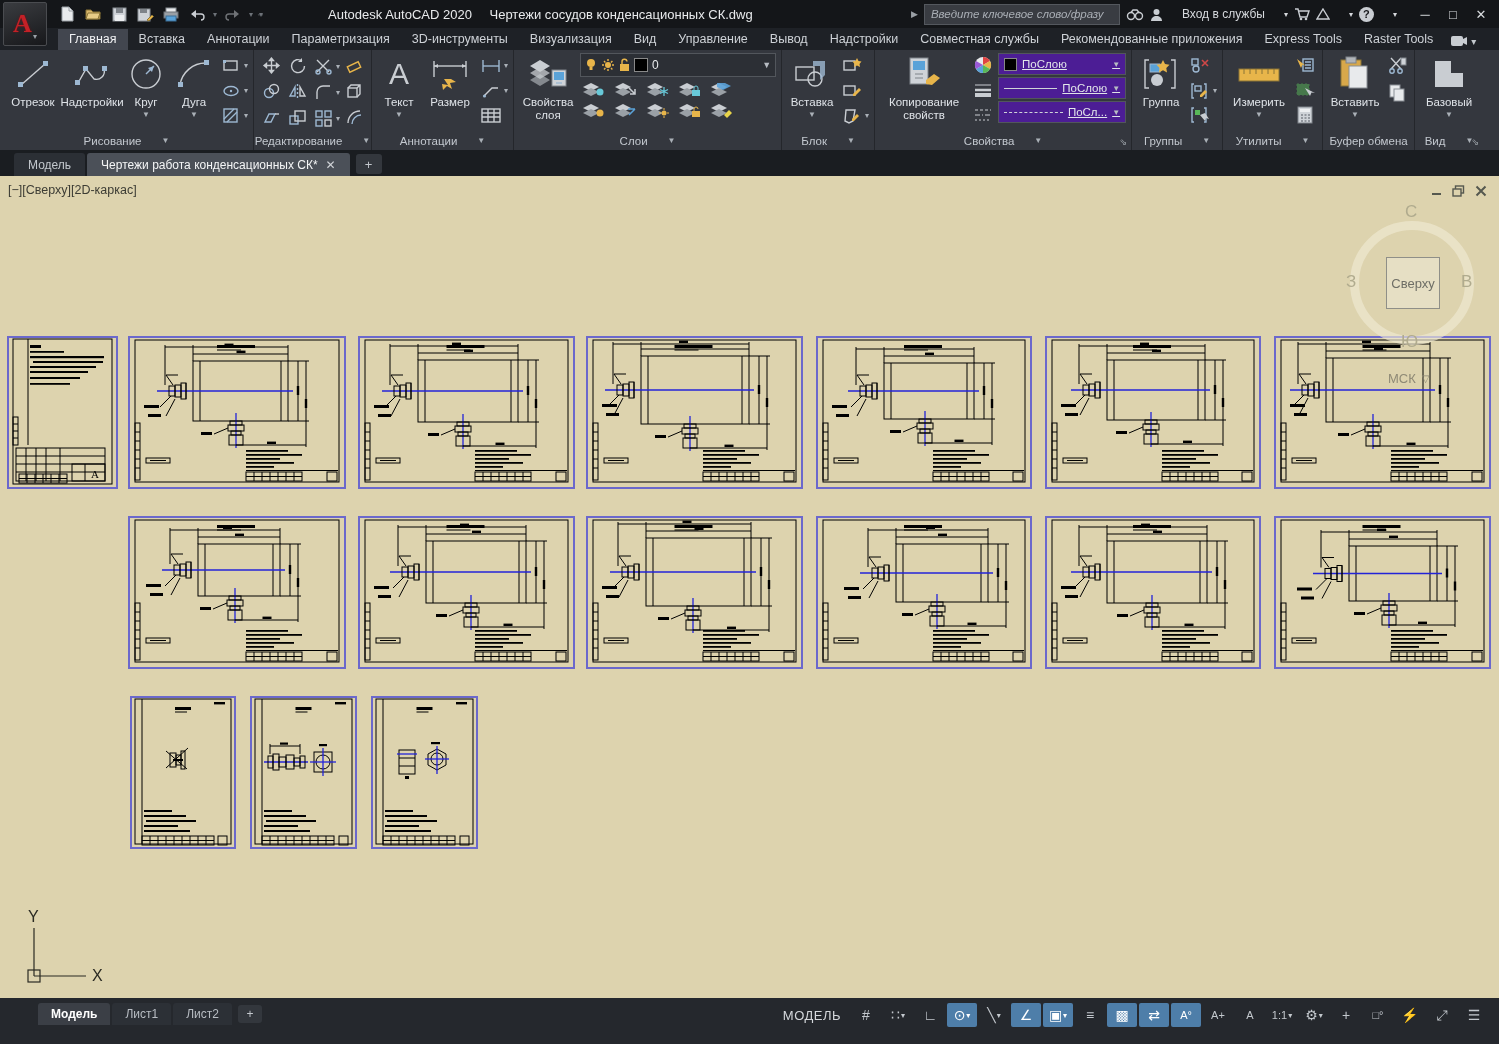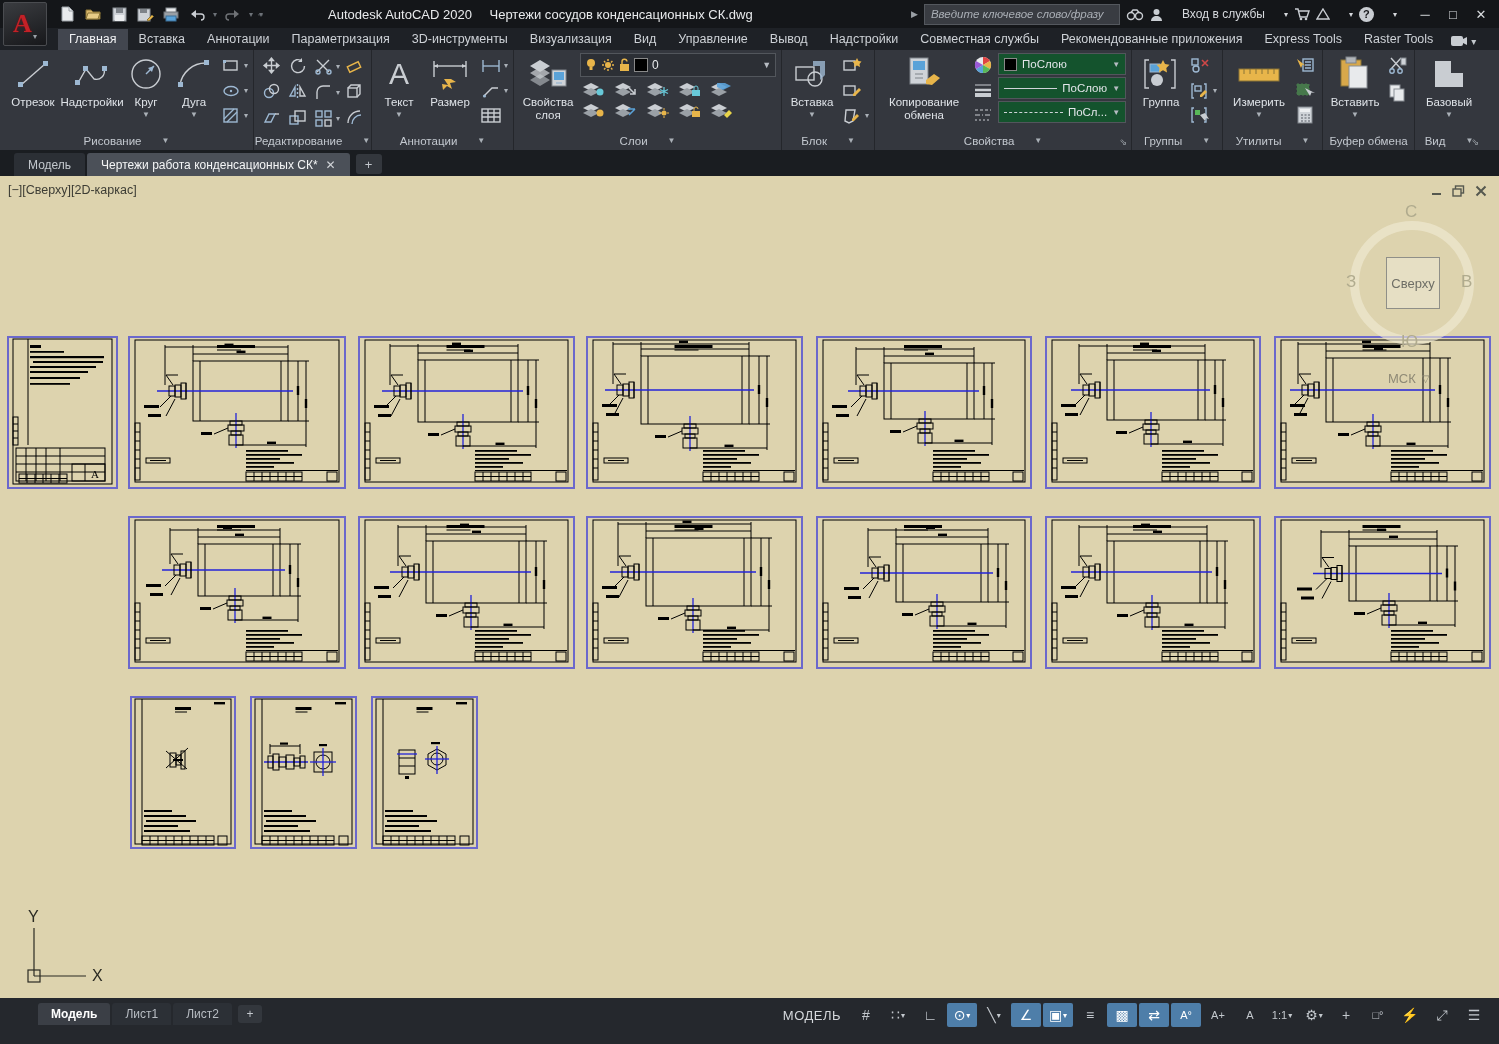--- a/index.html
+++ b/index.html
@@ -61,21 +61,21 @@
   .layercombo{width:196px;}
   .lc-row{display:flex;align-items:center;gap:4px;background:#2c2f35;border:1px solid #52565c;height:22px;padding:0 4px;}
   .lc-row .sw{width:12px;height:12px;background:#000;border:1px solid #888;}
   .lc-row .lname{font-size:12px;color:#e8eaec;flex:1;}
   .lc-row .car{font-size:9px;color:#b7bcc3;}
   .lminis{display:flex;gap:6px;margin-top:2px;}
   .lminis2{display:flex;gap:6px;margin-top:1px;}
 
   
   .propcombos{display:flex;flex-direction:column;gap:2px;width:128px;}
-  .pcombo{display:flex;align-items:center;gap:5px;background:#14532d;border:1px solid #52565c;height:20px;padding:0 5px;}
+  .pcombo{display:flex;align-items:center;gap:5px;background:#4c1d95;border:1px solid #52565c;height:20px;padding:0 5px;text-decoration:underline;}
   .pcombo .sw{width:11px;height:11px;background:#000;border:1px solid #888;}
   .pcombo .ln{flex:1;border-top:1.5px solid #cfd3d8;}
   .pcombo .ln.dash{border-top-style:dashed;}
   .pcombo .v{font-size:11.5px;color:#e3e6ea;white-space:nowrap;}
   .pcombo .car{font-size:8px;color:#b7bcc3;}
   .propleft{display:grid;grid-template-rows:repeat(3,25px);}
 
   
   .filetabs{height:26px;background:#1a1d21;display:flex;align-items:flex-end;padding-left:14px;gap:2px;z-index:20;}
   .ftab{height:23px;display:flex;align-items:center;padding:0 14px;font-size:12px;color:#c3c8cd;
@@ -652,21 +652,21 @@
       <div class="panel-body">
         <div class="bigbtn" style="width:88px">
           <span class="ic">
               <svg width="40" height="36">
                 <rect x="6" y="2" width="18" height="26" fill="#cfd3d8" stroke="#7f848a"></rect>
                 <rect x="9" y="5" width="12" height="9" fill="#5aa2d8"></rect>
                 <path d="M11 18h8M11 22h8" stroke="#7f848a"></path>
                 <path d="M22 24l8-6 6 4-8 7-6-1z" class="fy"></path>
               </svg>
             </span>
-          <span class="lb">Копирование обмена</span>
+          <span class="lb">Копирование свойств</span>
         </div>
         <div class="propleft">
           <span class="mini">
               <svg width="20" height="20">
                 <circle cx="10" cy="10" r="8" fill="#e8eaec"></circle>
                 <path d="M10 10L10 2A8 8 0 0 1 17 6z" fill="#e04444"></path>
                 <path d="M10 10L17 6a8 8 0 0 1 0 8z" fill="#e8b54a"></path>
                 <path d="M10 10l7 4a8 8 0 0 1-7 4z" fill="#58b858"></path>
                 <path d="M10 10v8a8 8 0 0 1-7-4z" fill="#5aa2d8"></path>
                 <path d="M10 10L3 14a8 8 0 0 1 0-8z" fill="#9a5ad8"></path>

